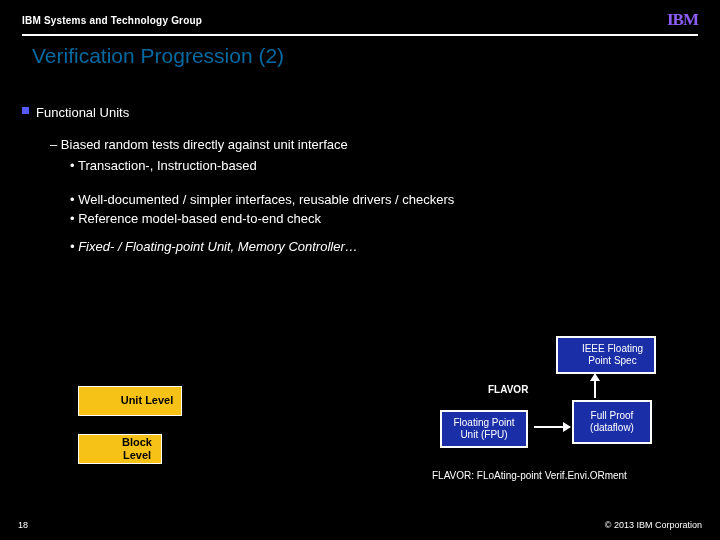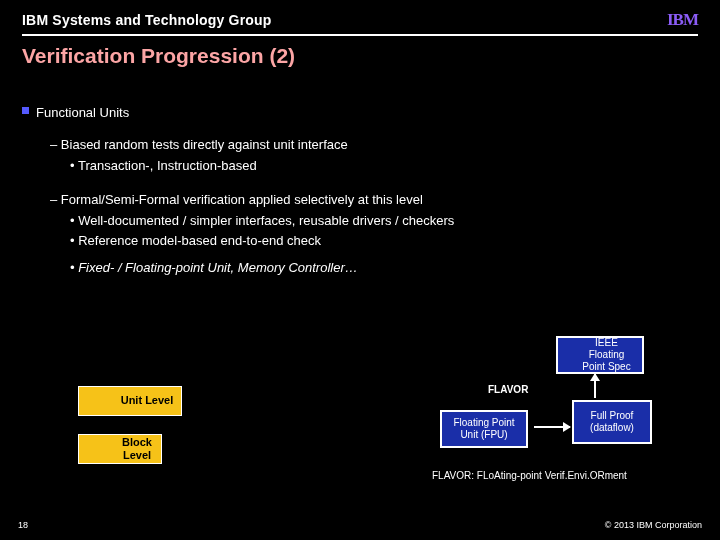--- a/index.html
+++ b/index.html
@@ -14,42 +14,42 @@
   }
   .header {
     padding: 10px 22px 0 22px;
   }
   .header-row {
     display: flex;
     justify-content: space-between;
     align-items: center;
   }
   .group-name {
-    font-size: 14px;
+    font-size: 10px;
     font-weight: bold;
     color: #fff;
     letter-spacing: 0.2px;
   }
   .logo {
     font-family: Georgia, serif;
     font-weight: bold;
     font-size: 17px;
     letter-spacing: -1px;
     color: #8b5cf6;
   }
   .hr {
     border: none;
     border-top: 2px solid #fff;
     margin-top: 4px;
   }
   .title {
-    color: #fca5a5;
+    color: #0369a1;
     font-size: 21px;
-    font-weight: bold;
-    padding: 8px 22px 0 22px;
+    font-weight: normal;
+    padding: 8px 22px 0 32px;
   }
   .content {
     padding: 36px 22px 0 22px;
     font-size: 13px;
     line-height: 1.35;
   }
   .bullet-sq {
     position: relative;
     padding-left: 14px;
     margin-bottom: 14px;
@@ -156,29 +156,28 @@
   <hr class="hr">
 </div>
 
 <div class="title">Verification Progression (2)</div>
 
 <div class="content">
   <div class="bullet-sq">Functional Units</div>
   <div class="sub1">– Biased random tests directly against unit interface</div>
   <div class="sub2">• Transaction-, Instruction-based</div>
   <div class="gap"></div>
-  <div class="sub1">– Formal/Semi-Formal verification applied selectively at this level</div>
   <div class="sub2">• Well-documented / simpler interfaces, reusable drivers / checkers</div>
   <div class="sub2">• Reference model-based end-to-end check</div>
   <div class="sub2i">• Fixed- / Floating-point Unit, Memory Controller…</div>
 </div>
 
 <div class="diagram">
 
-  <div class="box blue" style="left:556px; top:8px; width:88px; height:38px;padding-left:19px;">IEEE Floating Point Spec</div>
+  <div class="box blue" style="left:556px; top:8px; width:100px; height:38px;padding-left:19px;">IEEE Floating Point Spec</div>
 
   <div class="box yellow" style="left:78px; top:58px; width:104px; height:30px;">Unit Level</div>
 
   <div class="box yellow" style="left:78px; top:106px; width:84px; height:30px;">Block Level</div>
 
   <div class="box blue" style="left:440px; top:82px; width:88px; height:38px;">Floating Point Unit (FPU)</div>
 
   <div class="box blue" style="left:572px; top:72px; width:80px; height:44px;">Full Proof (dataflow)</div>
 
   <div class="label-flavor" style="left:488px; top:56px;font-weight:bold;">FLAVOR</div>

